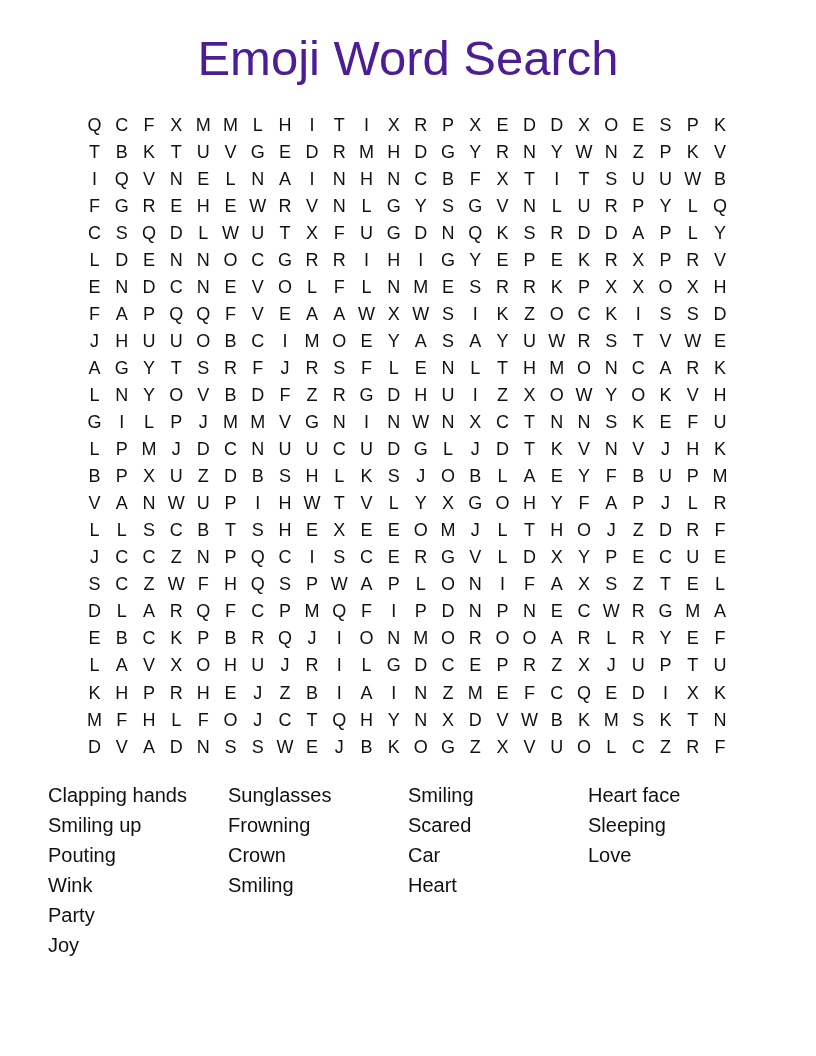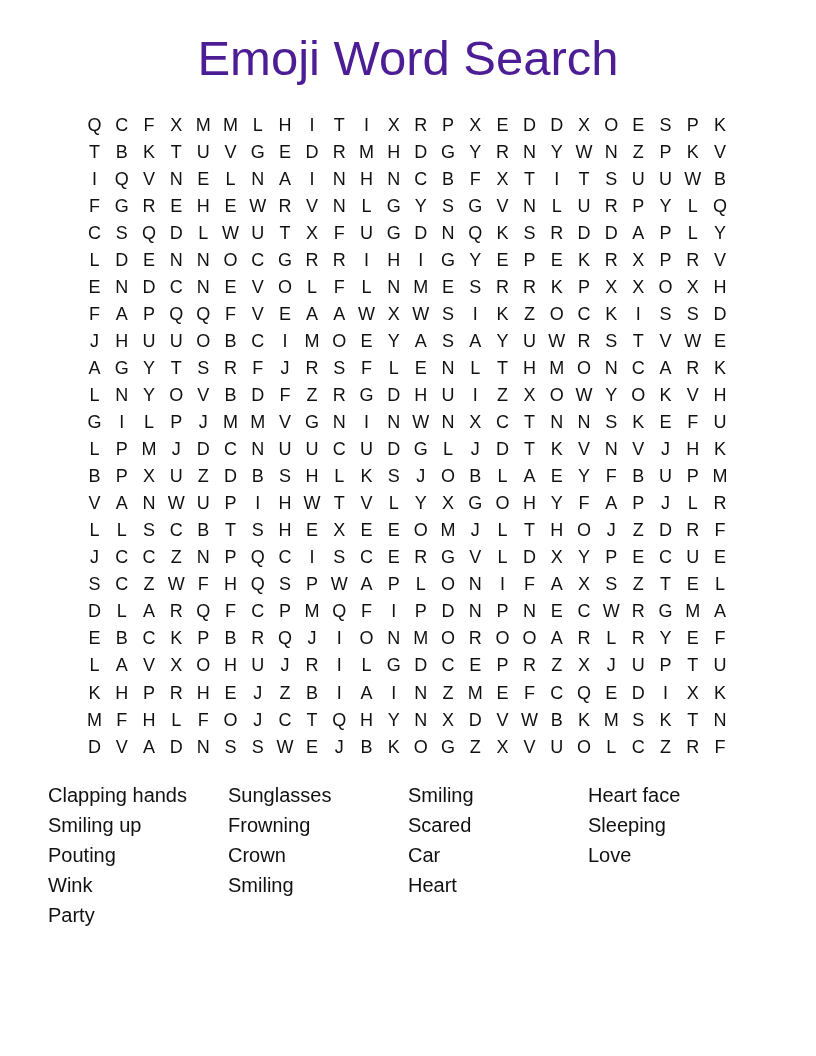--- a/index.html
+++ b/index.html
@@ -644,20 +644,21 @@
       <span class="cell">R</span>
       <span class="cell">F</span>
     </div>
   <div class="words">
       <div class="word-col">
         <div class="word">Clapping hands</div>
         <div class="word">Smiling up</div>
         <div class="word">Pouting</div>
         <div class="word">Wink</div>
         <div class="word">Party</div>
+        <div class="word">Joy</div>
       </div>
       <div class="word-col">
         <div class="word">Sunglasses</div>
         <div class="word">Frowning</div>
         <div class="word">Crown</div>
         <div class="word">Smiling</div>
       </div>
       <div class="word-col">
         <div class="word">Smiling</div>
         <div class="word">Scared</div>

